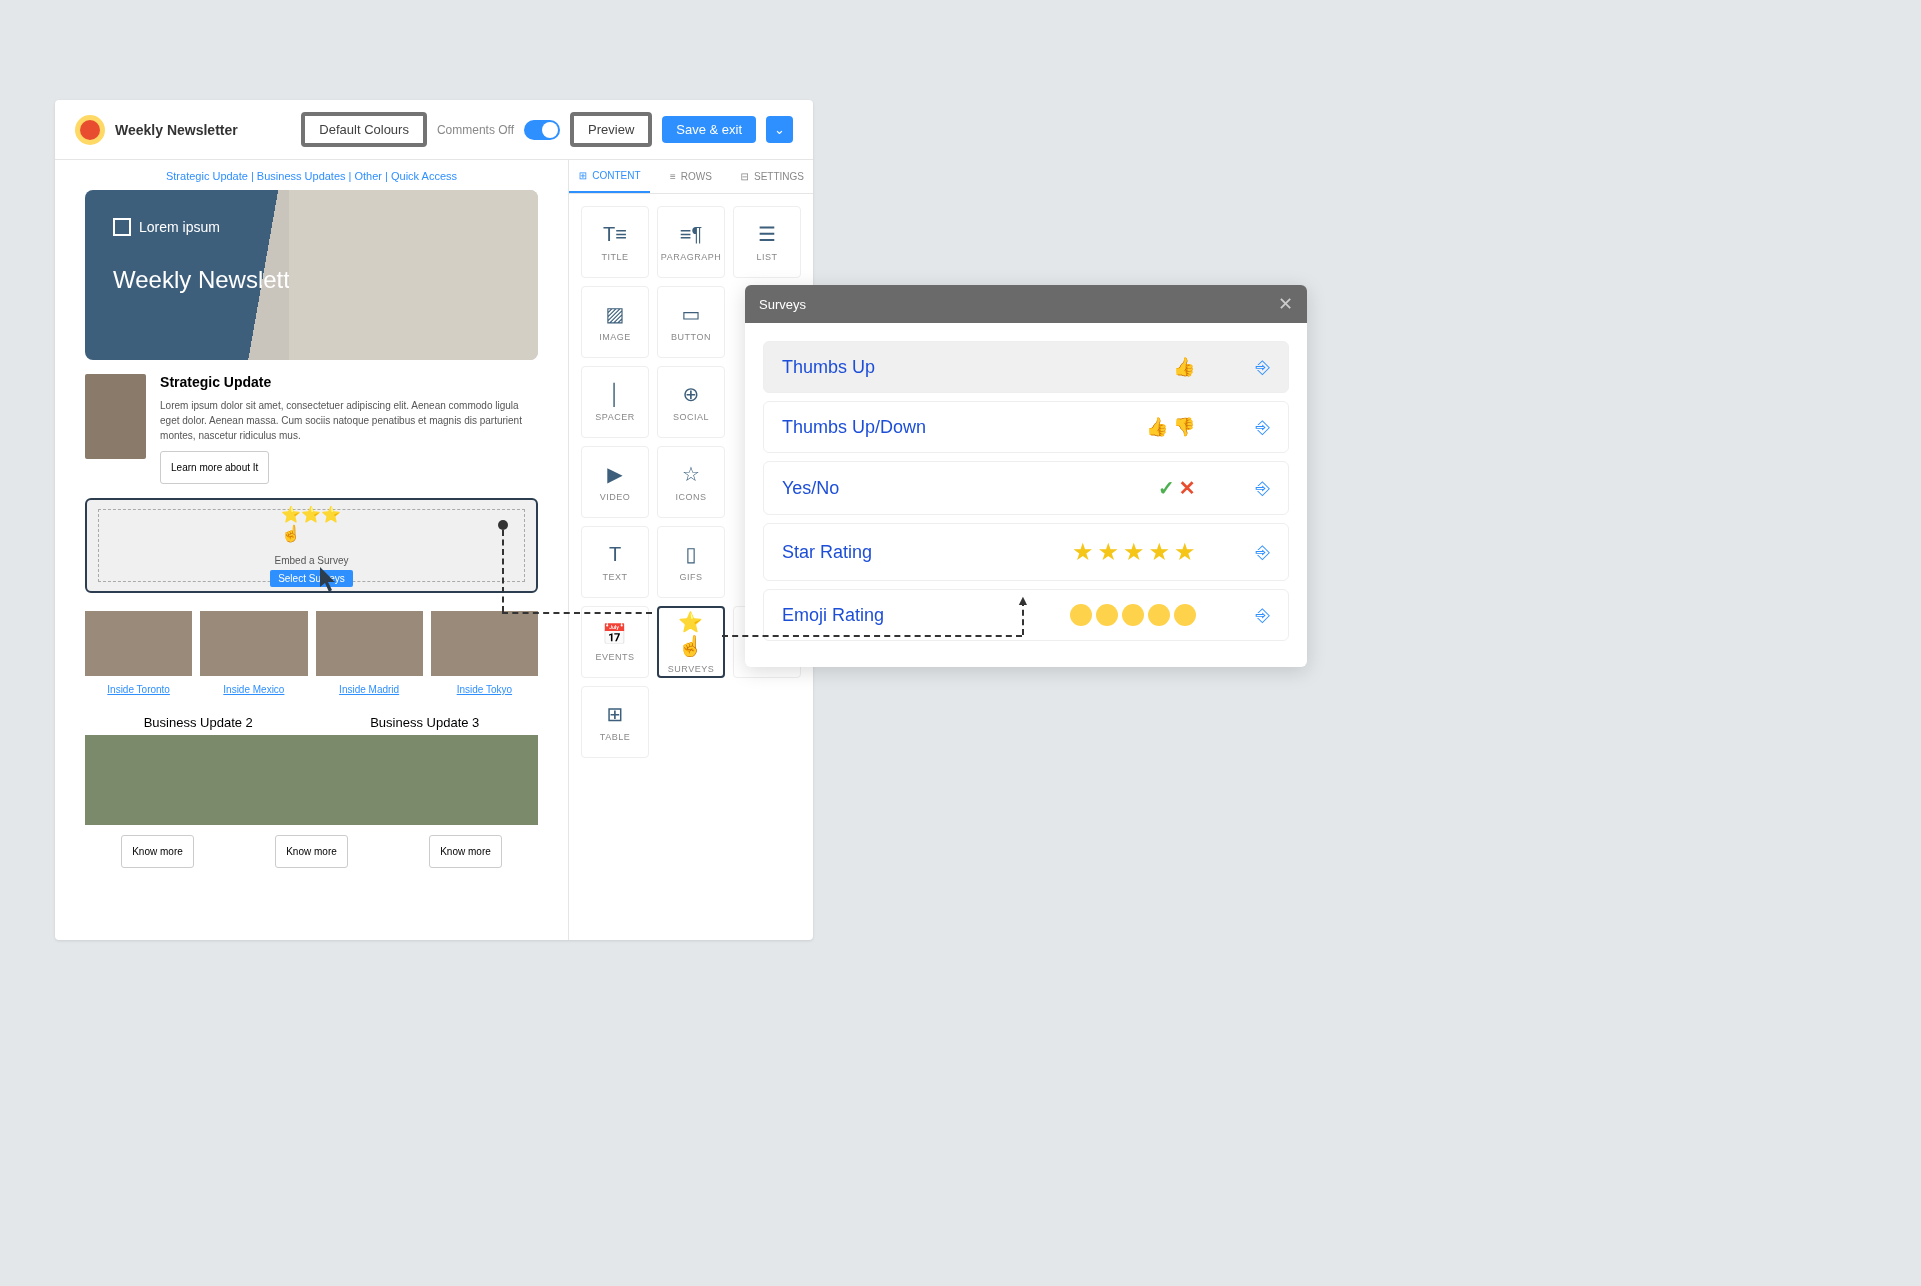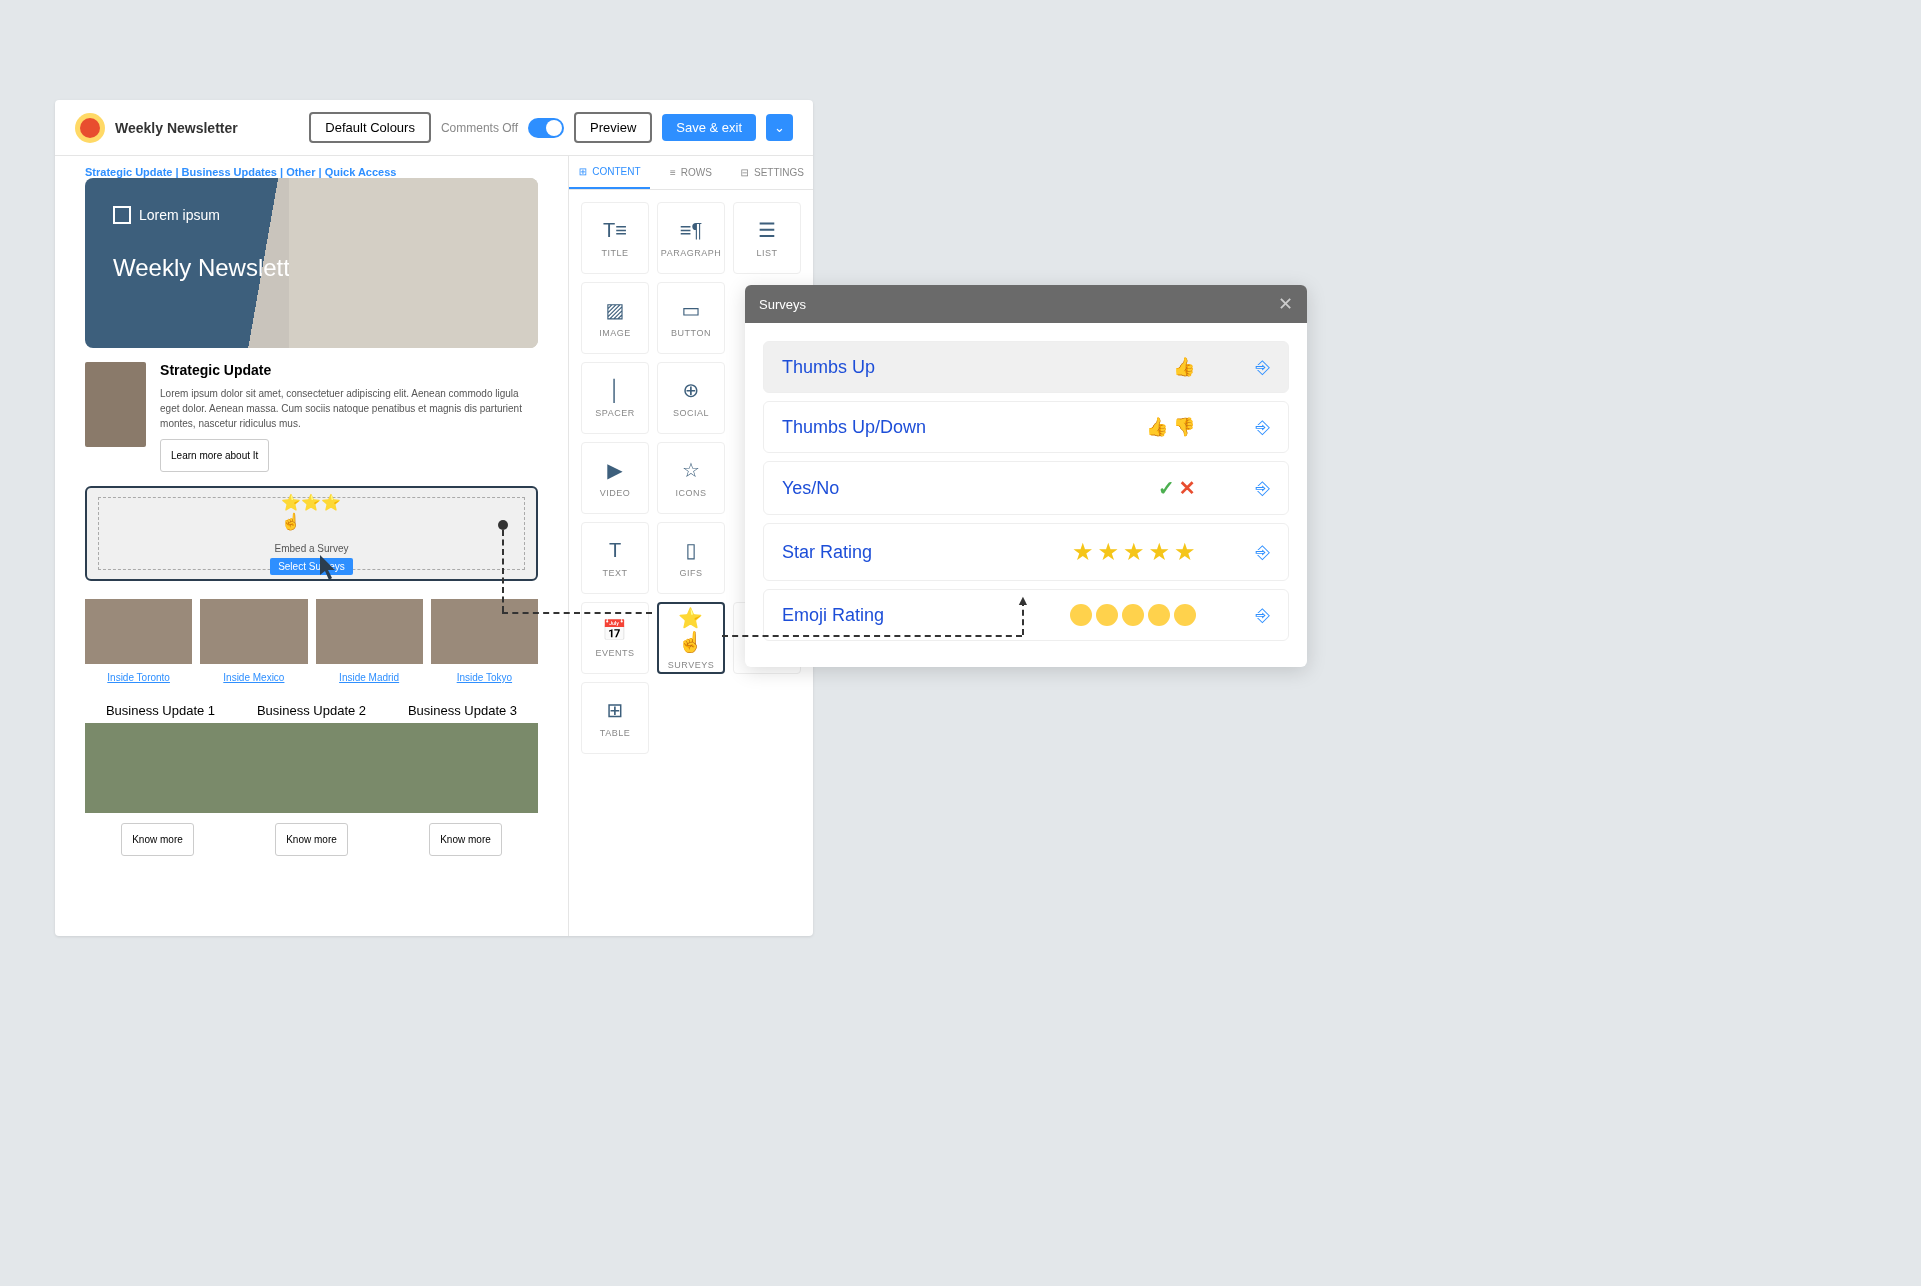--- a/index.html
+++ b/index.html
@@ -6,31 +6,31 @@
     body { background: #e3e7ea; width: 1921px; height: 1286px; position: relative; overflow: hidden; }
     
     .app-container { position: absolute; left: 55px; top: 100px; width: 758px; background: white; border-radius: 4px; box-shadow: 0 1px 3px rgba(0,0,0,0.1); }
     
     .app-header { display: flex; align-items: center; padding: 12px 20px; border-bottom: 1px solid #e5e5e5; }
     .logo { width: 30px; height: 30px; background: #ffd966; border-radius: 50%; display: flex; align-items: center; justify-content: center; margin-right: 10px; }
     .logo-inner { width: 20px; height: 20px; background: #e84d2f; border-radius: 50%; }
     .title { font-weight: 600; font-size: 14px; color: #333; }
     .header-controls { margin-left: auto; display: flex; align-items: center; gap: 10px; }
     .btn { padding: 6px 14px; font-size: 13px; border-radius: 4px; cursor: pointer; border: none; }
-    .btn-outline { border: 2px solid #737373; color: #000000; background: white; }
+    .btn-outline { border: 4px solid #737373; color: #404040; background: white; }
     .comments-label { font-size: 12px; color: #888; }
     .toggle { width: 36px; height: 20px; background: #2e8fff; border-radius: 10px; position: relative; cursor: pointer; }
     .toggle-knob { width: 16px; height: 16px; background: white; border-radius: 50%; position: absolute; right: 2px; top: 2px; }
     .btn-primary { background: #2e8fff; color: white; }
     .btn-dropdown { background: #2e8fff; color: white; padding: 6px 8px; }
     
     .editor-layout { display: flex; }
     .canvas-area { flex: 1; padding: 10px 30px 30px 30px; min-height: 780px; overflow: hidden; }
     
-    .breadcrumb { font-size: 11px; color: #2e8fff; margin-bottom: 0; text-align: left; font-weight: bold; }
+    .breadcrumb { font-size: 11px; color: #2e8fff; margin-bottom: 8px; text-align: center; }
     
     .hero-block { height: 170px; background: linear-gradient(100deg, #3d5f7c 0%, #3d5f7c 40%, #c9c4bc 40%, #c9c4bc 100%); border-radius: 8px; position: relative; color: white; padding: 28px 28px; overflow: hidden; }
     .hero-logo { display: flex; align-items: center; gap: 8px; font-size: 14px; font-weight: 500; }
     .hero-logo-icon { width: 18px; height: 18px; border: 2px solid white; }
     .hero-title { font-size: 24px; font-weight: 400; margin-top: 30px; }
     .hero-image { position: absolute; right: 0; top: 0; width: 55%; height: 100%; background: #d4cfc5; }
     
     .content-block { display: flex; gap: 14px; margin-top: 14px; background: white; }
     .content-img { width: 140px; height: 85px; background: #8a7a6a; border-radius: 2px; }
     .content-text h3 { font-size: 14px; font-weight: 600; margin-bottom: 8px; }
@@ -157,24 +157,20 @@
           <a class="inside-link">Inside Madrid</a>
         </div>
         <div class="inside-item">
           <div class="inside-img"></div>
           <a class="inside-link">Inside Tokyo</a>
         </div>
       </div>
 
       <div class="business-row">
         <div class="business-item">
-          <div class="business-title">Business Update 1</div>
-          <div class="business-img"></div>
-        </div>
-        <div class="business-item">
           <div class="business-title">Business Update 2</div>
           <div class="business-img"></div>
         </div>
         <div class="business-item">
           <div class="business-title">Business Update 3</div>
           <div class="business-img"></div>
         </div>
       </div>
       <div class="know-more-row">
         <div class="know-more-item"><button class="btn-small">Know more</button></div>

